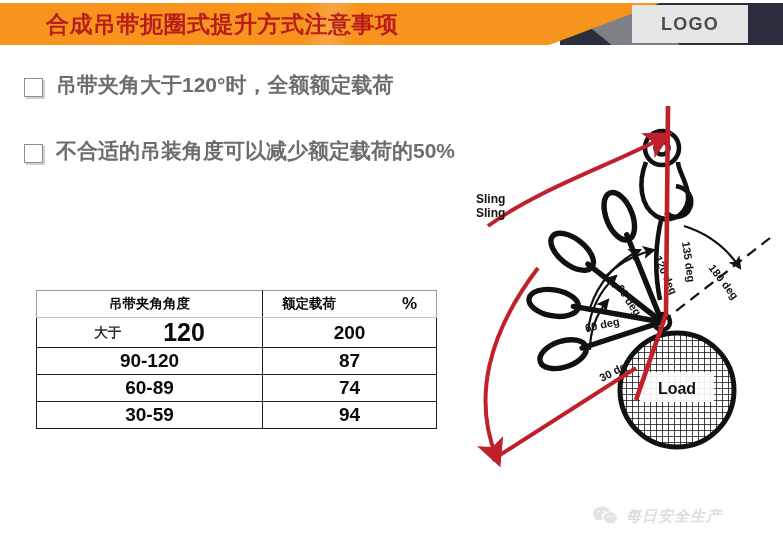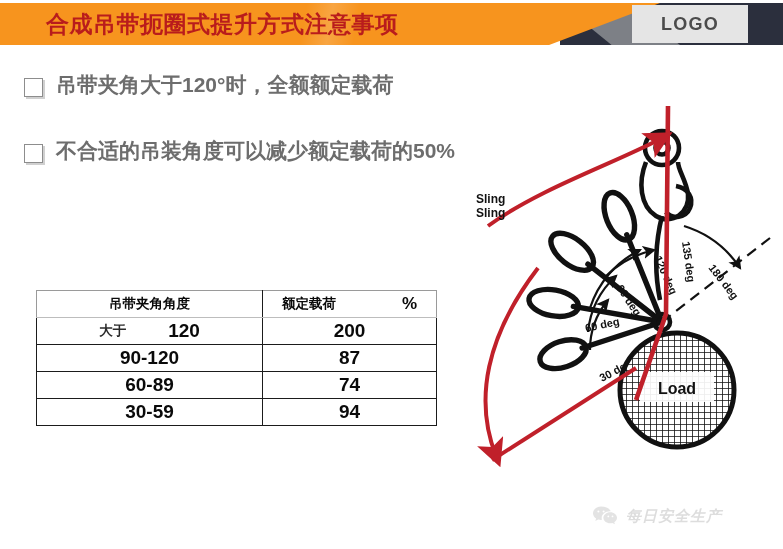--- a/index.html
+++ b/index.html
@@ -41,21 +41,21 @@
   table.rated{border-collapse:collapse;width:400px;table-layout:fixed;background:#fff;}
   table.rated td{border:1.6px solid #1b1b1b;text-align:center;color:#0a0a0a;
      font-weight:700;padding:0;height:26px;}
   table.rated tr.head td{border-color:#9a9a9a;border-width:1.4px;font-size:13.5px;font-weight:700;
      height:26px;border-bottom-color:#bdbdbd;}
   table.rated tr.head td:first-child{border-right-color:#1b1b1b;}
   .col-a{width:226px;}
   .col-b{width:174px;}
   .cell-first{display:flex;align-items:center;justify-content:center;gap:42px;}
   .small-lbl{font-size:13.5px;font-weight:700;color:#2a2a2a;}
-  .big-num{font-size:19px;font-weight:700;}
+  .big-num{font-size:25px;font-weight:700;}
   .val{font-size:19px;font-weight:700;}
   .hdr-pct{display:flex;align-items:center;justify-content:center;gap:66px;}
   .hdr-pct .pc{font-size:17px;font-weight:700;}
 
   
   .diagram{position:absolute;left:440px;top:100px;width:343px;height:390px;}
   .sling-label{position:absolute;left:36px;top:92px;color:#111;font-size:12px;
      font-weight:700;line-height:1.18;text-align:center;}
 
   

